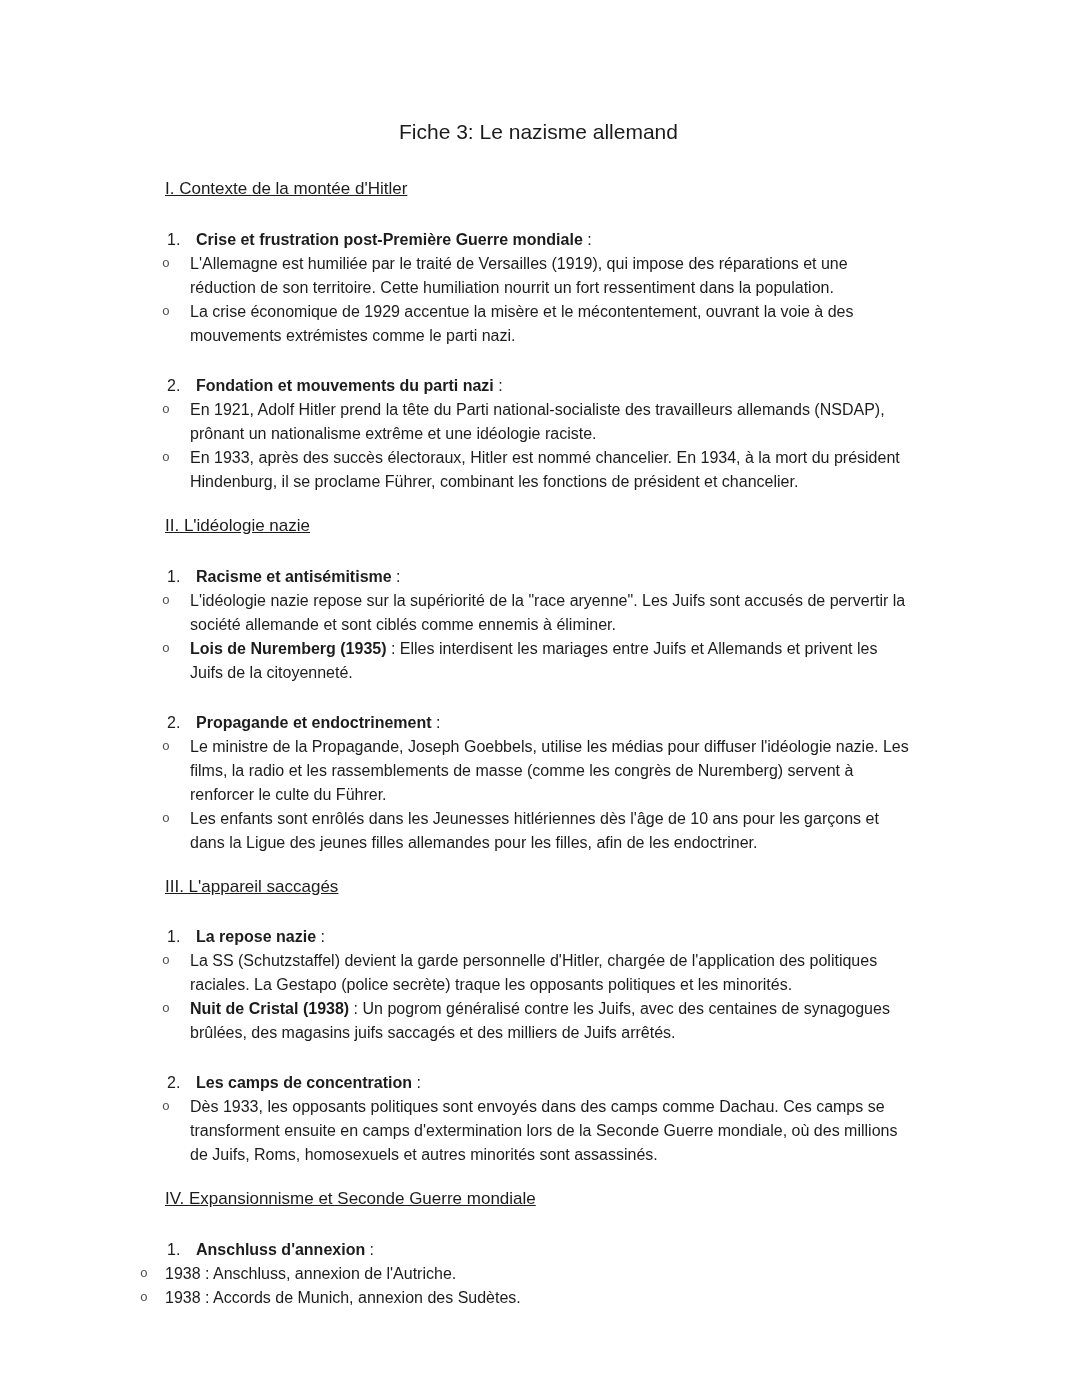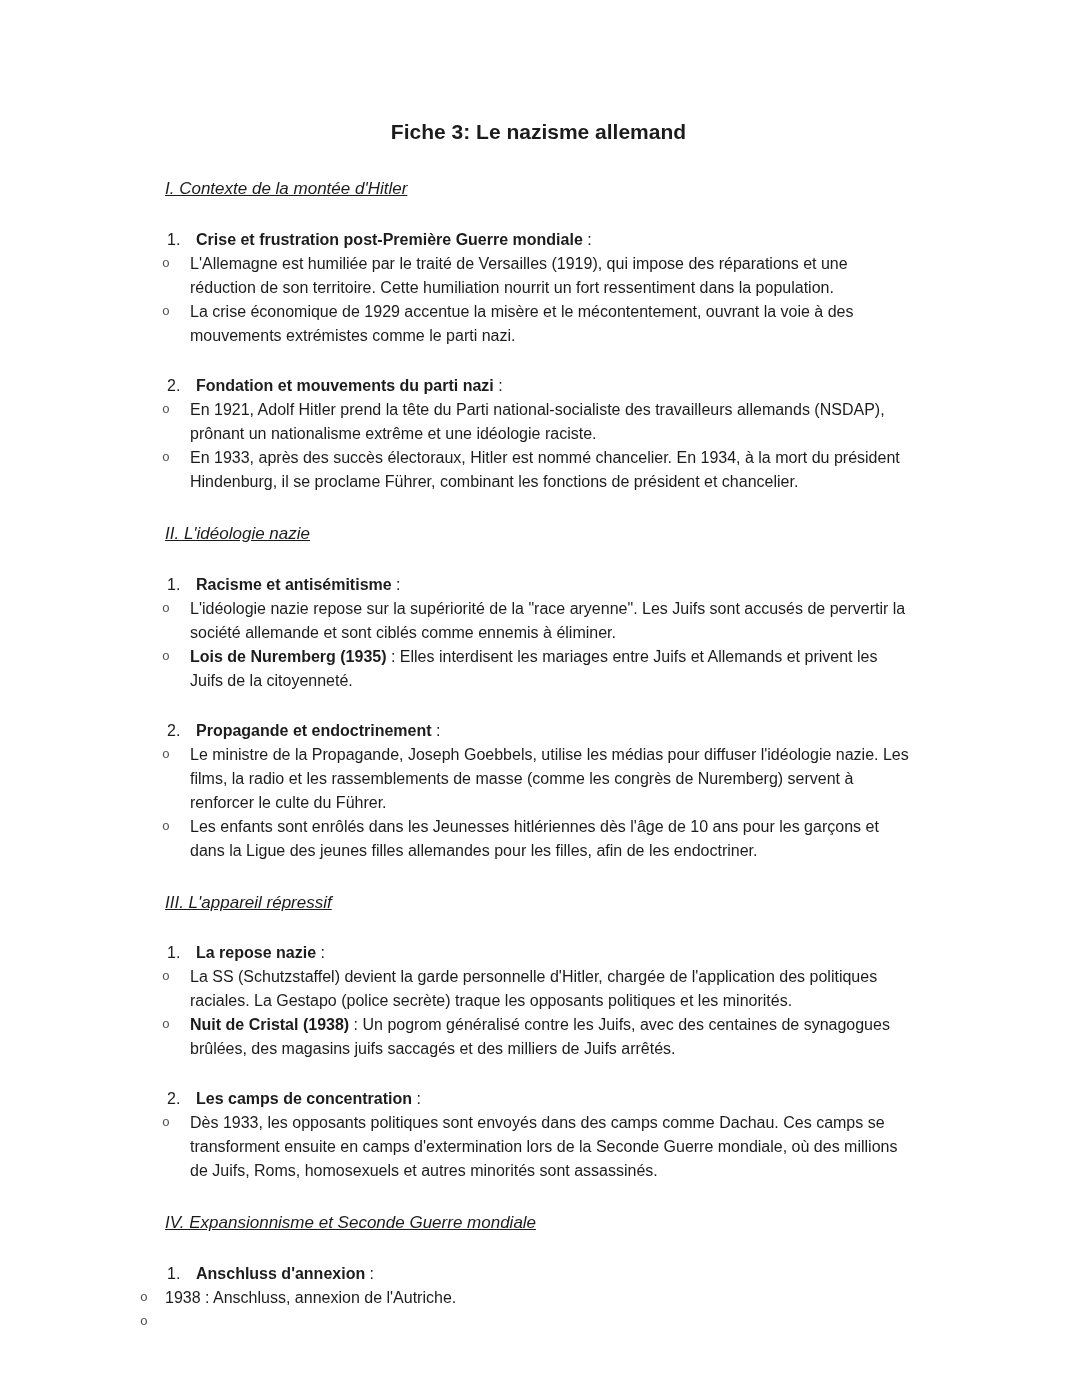--- a/index.html
+++ b/index.html
@@ -10,32 +10,31 @@
     margin: 0 auto;
     background: #ffffff;
     padding: 118px 168px 90px 165px;
     font-family: "Liberation Sans", "DejaVu Sans", sans-serif;
     font-size: 16px;
     line-height: 1.5;
     color: #1c1c1c;
   }
   .doc-title {
     font-size: 21px;
-    font-weight: bold;
+    font-weight: normal;
     text-align: center;
     line-height: 1.3;
     margin-bottom: 32px;
   }
   .section-heading {
     font-size: 17px;
     font-weight: 400;
     text-decoration: underline;
-    margin-top: 28px;
+    margin-top: 20px;
     line-height: 1.45;
-    font-style: italic;
   }
   .group-title {
     position: relative;
     padding-left: 31px;
     margin-top: 26px;
   }
   .group-num {
     position: absolute;
     left: 2px;
     top: 0;
@@ -123,21 +122,21 @@
     <div class="bullet">
       <span class="marker">o</span>
       <span><b class="bullet-bold"></b><span>Le ministre de la Propagande, Joseph Goebbels, utilise les médias pour diffuser l'idéologie nazie. Les films, la radio et les rassemblements de masse (comme les congrès de Nuremberg) servent à renforcer le culte du Führer.</span></span>
     </div>
     <div class="bullet">
       <span class="marker">o</span>
       <span><b class="bullet-bold"></b><span>Les enfants sont enrôlés dans les Jeunesses hitlériennes dès l'âge de 10 ans pour les garçons et dans la Ligue des jeunes filles allemandes pour les filles, afin de les endoctriner.</span></span>
     </div>
   </div>
 
-  <h2 class="section-heading">III. L'appareil répressif</h2>
+  <h2 class="section-heading">III. L'appareil saccagés</h2>
 
   <div class="group-title">
     <span class="group-num">1.</span>
     <span class="group-label">La repose nazie</span><span class="group-suffix"> :</span>
   </div>
   <div class="bullets">
     <div class="bullet">
       <span class="marker">o</span>
       <span><b class="bullet-bold"></b><span>La SS (Schutzstaffel) devient la garde personnelle d'Hitler, chargée de l'application des politiques raciales. La Gestapo (police secrète) traque les opposants politiques et les minorités.</span></span>
     </div>
@@ -164,16 +163,17 @@
     <span class="group-num">1.</span>
     <span class="group-label">Anschluss d'annexion</span><span class="group-suffix"> :</span>
   </div>
   <div class="bullets">
     <div class="bullet bullet-outer">
       <span class="marker">o</span>
       <span><b class="bullet-bold"></b><span>1938 : Anschluss, annexion de l'Autriche.</span></span>
     </div>
     <div class="bullet bullet-outer">
       <span class="marker">o</span>
+      <span><b class="bullet-bold"></b><span>1938 : Accords de Munich, annexion des Sudètes.</span></span>
     </div>
   </div>
 
 </div>
 
 </body></html>

